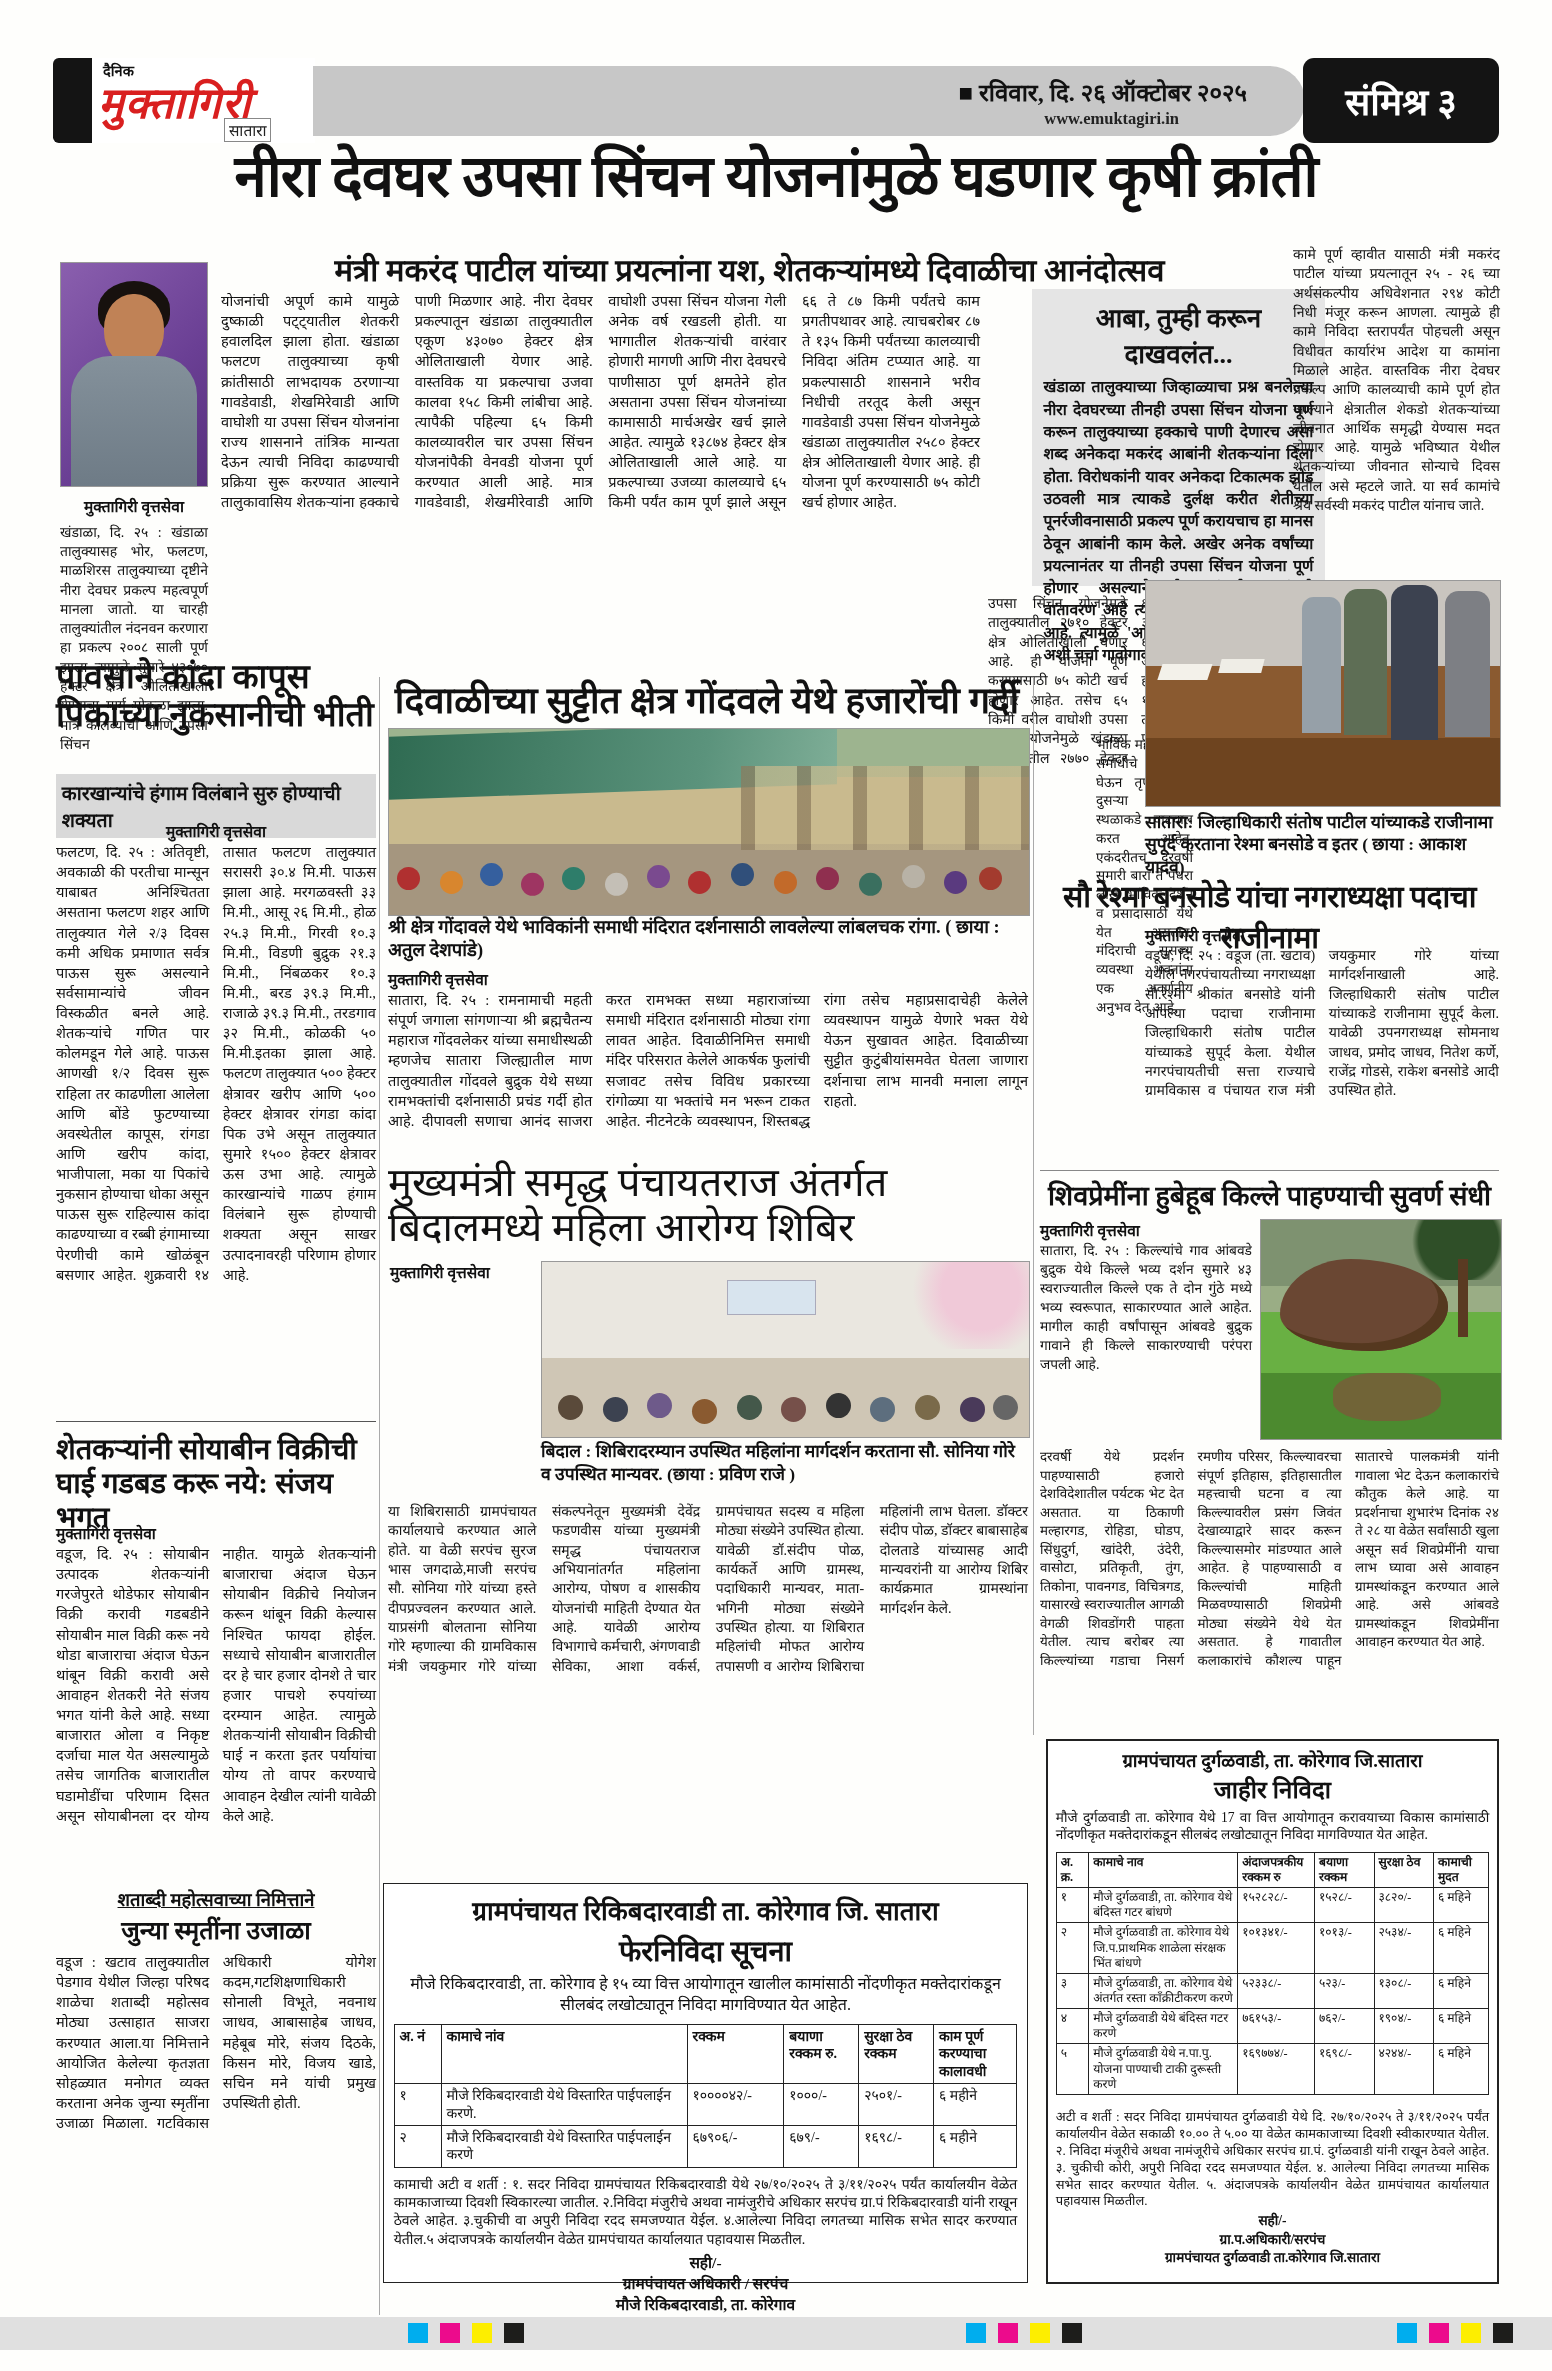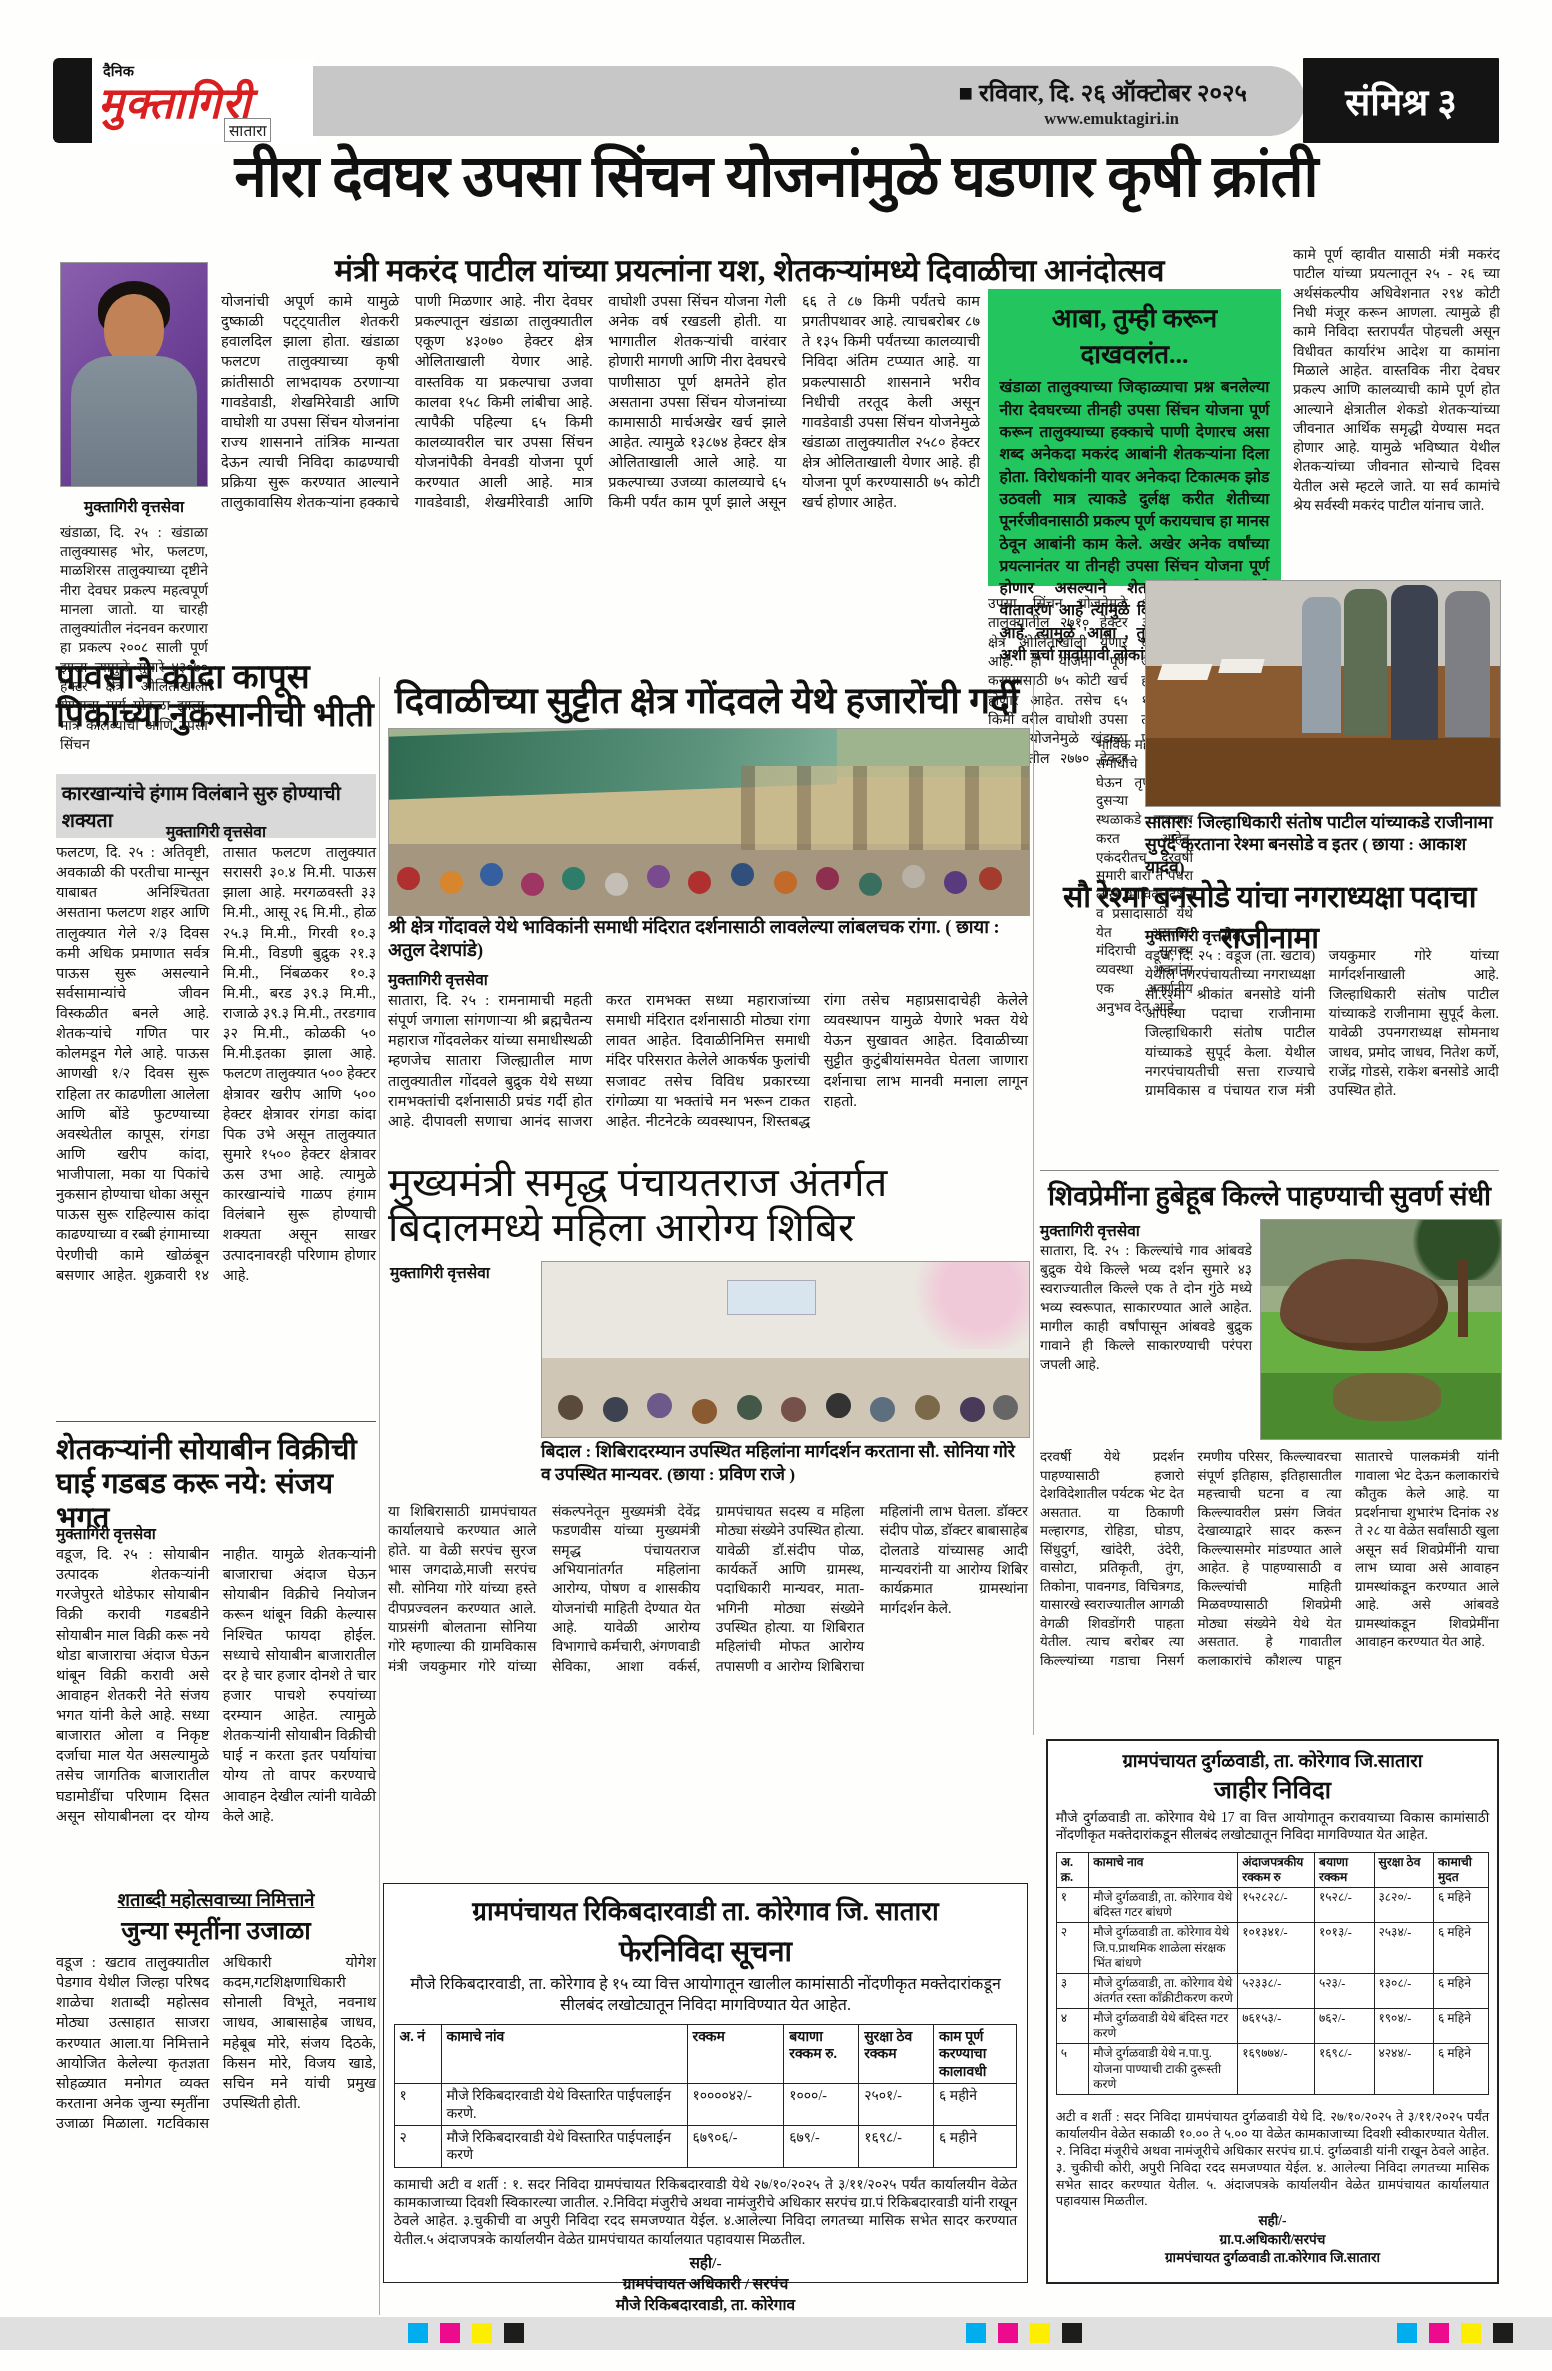--- a/index.html
+++ b/index.html
@@ -11,42 +11,42 @@
   .logo-bracket{position:absolute;left:0;top:0;width:39px;height:85px;background:#141414;border-radius:5.8px 0 0 5.8px;}
   .logo-top{position:absolute;left:50px;top:1.9px;font-size:14.6px;font-weight:bold;color:#111;}
   .logo-main{position:absolute;left:45px;top:13.6px;font-size:43px;font-weight:bold;color:#d91f1f;
              font-style:italic;letter-spacing:1px;white-space:nowrap;}
   .logo-sub{position:absolute;left:171px;top:60px;font-size:15.5px;color:#222;border:1px solid #888;padding:0 3.9px;background:#fff;}
   .date-strip{position:absolute;left:260px;top:7.8px;width:992px;height:70px;background:#c7c7c7;
               border-radius:0 35px 35px 0;}
   .date-line{position:absolute;right:58px;top:9.7px;font-size:24px;font-weight:bold;color:#111;}
   .site-line{position:absolute;right:126px;top:43px;font-size:16.5px;font-weight:bold;color:#222;}
   .page-tag{position:absolute;left:1250px;top:0;width:196px;height:85px;background:#141414;color:#fff;
-            display:flex;align-items:center;justify-content:center;font-size:37px;font-weight:bold;border-radius:1px;}
+            display:flex;align-items:center;justify-content:center;font-size:37px;font-weight:bold;border-radius:11px;}
   
   .main-headline{position:absolute;left:53px;top:147px;width:1446px;text-align:center;
                  font-size:58px;font-weight:bold;line-height:1.05;letter-spacing:-1px;}
   .sub-headline{position:absolute;left:218px;top:248px;width:1063px;text-align:center;
                 font-size:31px;font-weight:bold;}
   
   .body-text{font-size:14.6px;line-height:1.38;text-align:justify;}
   .byline{font-weight:bold;text-align:center;font-size:15.5px;}
   .cols2{column-count:2;column-gap:13.6px;}
   .cols3{column-count:3;column-gap:13.6px;}
   .cols4{column-count:4;column-gap:15.5px;}
   
   .lead-left{position:absolute;left:60px;top:262px;width:148px;}
   .portrait{width:146px;height:223px;border:1px solid #999;position:relative;overflow:hidden;
             background:linear-gradient(135deg,#8a5fae 0%,#6a3f94 60%,#57307c 100%);}
   .portrait .hair{position:absolute;left:37px;top:17.5px;width:72px;height:56px;background:#17110e;border-radius:50% 50% 40% 40%;}
   .portrait .head{position:absolute;left:43px;top:31px;width:60px;height:72px;background:#c08256;border-radius:48%;}
   .portrait .shirt{position:absolute;left:9.7px;top:93px;width:126px;height:136px;background:linear-gradient(#84919b,#6d7a85);border-radius:39px 39px 0 0;}
   .lead-left .body-text{margin-top:5.8px;font-size:14px;}
   .lead-body{position:absolute;left:221px;top:291px;width:759px;height:380px;}
-  .green-box{position:absolute;left:988px;top:289px;width:293px;height:297px;background:#22c55e;padding:9.7px 11.6px;box-sizing:border-box;}
+  .green-box{position:absolute;left:1032px;top:289px;width:293px;height:297px;background:#e5e5e5;padding:9.7px 11.6px;box-sizing:border-box;}
   .green-title{text-align:center;font-size:26px;font-weight:bold;margin-bottom:5.8px;}
   .green-body{font-size:15.7px;font-weight:600;line-height:1.42;text-align:justify;}
   .green-cont{position:absolute;left:988px;top:594px;width:293px;height:177px;}
   .lead-right{position:absolute;left:1293px;top:245px;width:207px;height:334px;}
   
   .kanda-headline{position:absolute;left:56px;top:658px;width:320px;font-size:34px;font-weight:bold;line-height:1.12;}
   .kanda-subhead{position:absolute;left:56px;top:774px;width:320px;background:#d9d9d9;font-size:19.4px;font-weight:bold;padding:4.9px 5.8px;box-sizing:border-box;}
   .kanda-body{position:absolute;left:56px;top:820px;width:320px;height:594px;}
   
   .gond-headline{position:absolute;left:386px;top:673px;width:642px;text-align:center;font-size:37px;font-weight:bold;}

